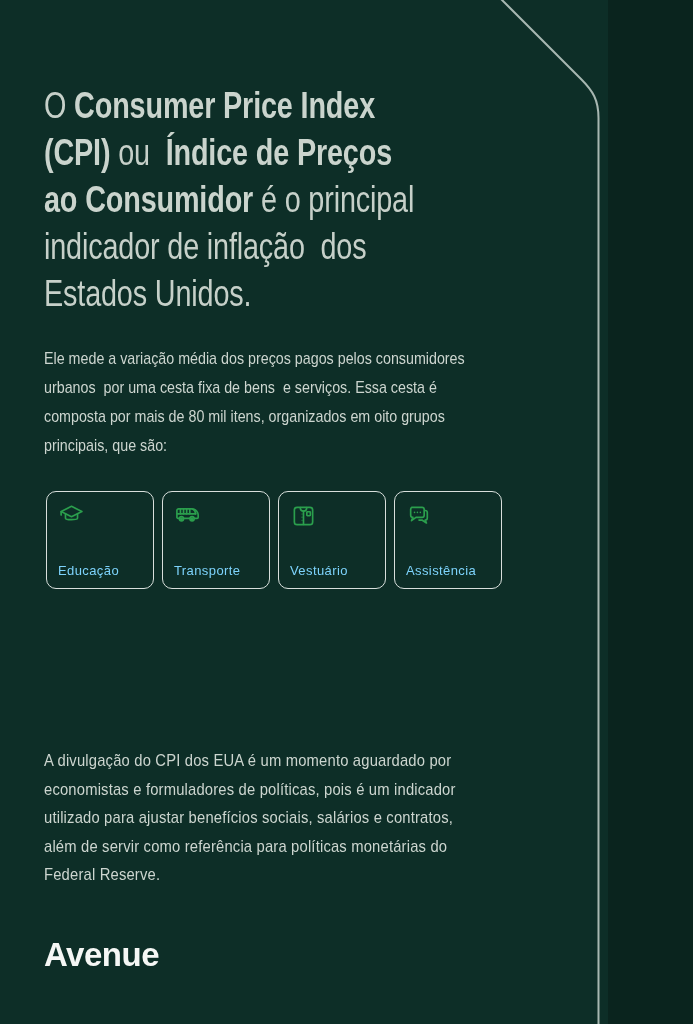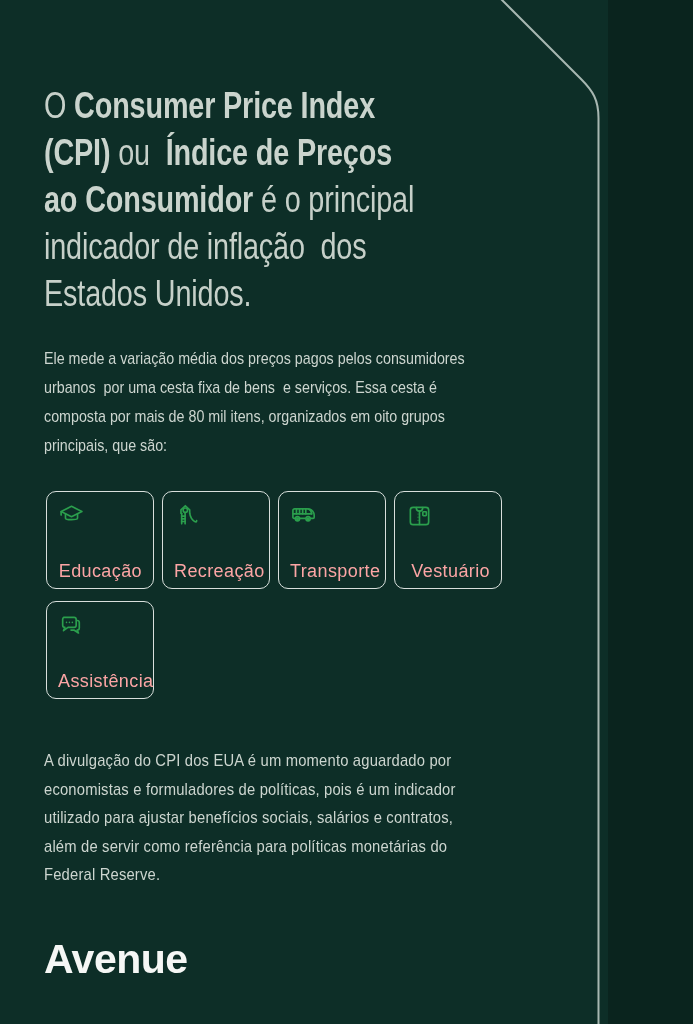--- a/index.html
+++ b/index.html
@@ -33,26 +33,26 @@
   }
   .card {
     box-sizing:border-box; border:1.5px solid rgba(233,239,236,0.92);
     border-radius:10px; padding:10px 11px 9px 11px;
     display:flex; flex-direction:column; justify-content:space-between;
     background:transparent;
   }
   .card .icon { width:27px; height:27px; display:block; }
   .card .icon svg { display:block; }
   .card .label {
-    color:#fca5a5; font-size:18px; line-height:16px; letter-spacing:0.4px;text-align:right;
+    color:#7dd3fc; font-size:13px; line-height:16px; letter-spacing:0.4px;
   }
 
   .logo {
     position:absolute; left:44px; top:936px;
-    color:#f5f7f5; font-size:41px; font-weight:700; letter-spacing:-0.5px;
+    color:#f5f7f5; font-size:33px; font-weight:700; letter-spacing:-0.5px;
   }
 </style>
 </head>
 <body>
 
 <div class="frame">
 
   <svg class="deco" width="693" height="1024" viewBox="0 0 693 1024" aria-hidden="true">
     <path d="M500,-2 L581,79 C593,91 598.5,100 598.5,118 L598.5,1026" fill="none" stroke="#a7b7b1" stroke-width="2"></path>
     <path d="M611.5,-2 L611.5,1026" fill="none" stroke="#eef3f0" stroke-width="3"></path>
@@ -80,33 +80,20 @@
         <svg width="27" height="27" viewBox="0 0 26 26" fill="none" stroke="#2b9f4d" stroke-width="1.6" stroke-linecap="round" stroke-linejoin="round">
           <path d="M3,9.2 L13,4.2 L23,9.2 L13,14.2 Z"></path>
           <path d="M7.2,11.3 V15.6 C7.2,17.5 18.8,17.5 18.8,15.6 V11.3"></path>
           <path d="M3,9.5 V12.6"></path>
         </svg>
       </span>
       <span class="label">Educação</span>
     </div>
 
 
-    <div class="card">
-      <span class="icon">
-        <svg width="27" height="27" viewBox="0 0 26 26" fill="none" stroke="#2b9f4d" stroke-width="1.6" stroke-linecap="round" stroke-linejoin="round">
-          <path d="M6.7,10.8 V7.6 L10.9,3.6 L15.1,7.6 V10.8"></path>
-          <circle cx="10.9" cy="7.9" r="2.1"></circle>
-          <path d="M7.4,10.8 V21"></path>
-          <path d="M10.7,10.8 V21"></path>
-          <path d="M7.4,13.6 H10.7 M7.4,16.2 H10.7 M7.4,18.8 H10.7"></path>
-          <path d="M15.1,10.8 C15.6,14.4 17,17 20,18.9 C21.2,19.6 22,19 21.8,17.8"></path>
-        </svg>
-      </span>
-      <span class="label">Recreação</span>
-    </div>
 
 
     <div class="card">
       <span class="icon">
         <svg width="27" height="27" viewBox="0 0 26 26" fill="none" stroke="#2b9f4d" stroke-width="1.6" stroke-linecap="round" stroke-linejoin="round">
           <path d="M2.8,8.2 C2.8,7.3 3.5,6.6 4.4,6.6 H16.8 C19.8,6.6 21.9,8.1 22.9,10.6 C23.2,11.4 23.3,12.3 23.3,13.2 V14.6 C23.3,15.2 22.8,15.7 22.2,15.7 H3.9 C3.3,15.7 2.8,15.2 2.8,14.6 Z"></path>
           <path d="M3.2,11.4 H20.9"></path>
           <path d="M6.2,6.9 V11.4 M9.2,6.9 V11.4 M12.2,6.9 V11.4 M15.2,6.9 V11.4"></path>
           <path d="M17.9,6.8 C19.6,7.5 20.6,9.2 20.9,11.4"></path>
           <circle cx="7.2" cy="16.1" r="2" fill="#0d2e27"></circle>

